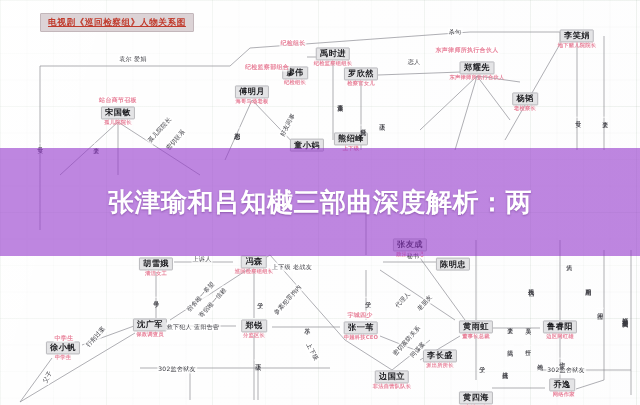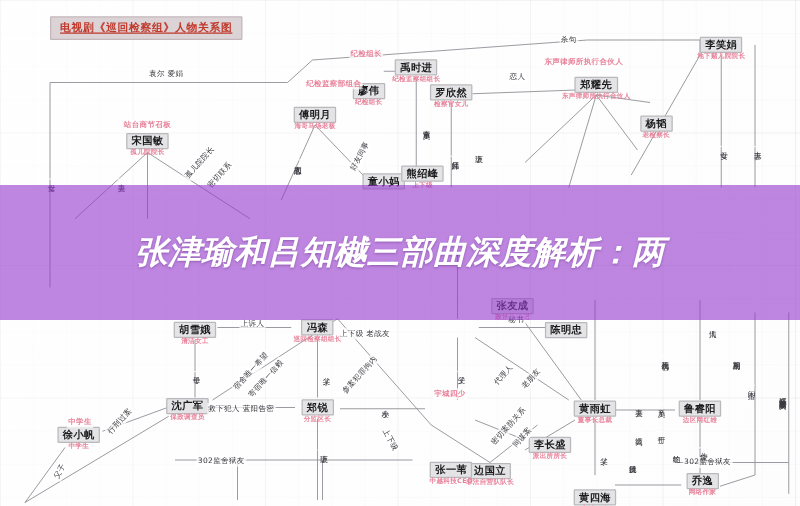--- a/index.html
+++ b/index.html
@@ -124,21 +124,20 @@
     position: absolute;
     left: 0;
     top: 148px;
     width: 640px;
     height: 108px;
     background: rgba(150, 60, 205, 0.62);
     display: flex;
     align-items: center;
     justify-content: center;
     pointer-events: none;
-    font-style: italic;
   }
   .overlay-text {
     color: #ffffff;
     font-weight: bold;
     font-size: 26px;
     line-height: 1.24;
     text-align: center;
     letter-spacing: 0.5px;
     width: 600px;
     text-shadow: 0 1px 2px rgba(60,10,90,0.35);
@@ -216,41 +215,41 @@
       <line x1="631" y1="250" x2="631" y2="395"></line>
       <line x1="345" y1="340" x2="392" y2="370"></line>
       <line x1="430" y1="340" x2="392" y2="370"></line>
       <line x1="540" y1="370" x2="631" y2="370"></line>
     </svg>
 
     <div id="nodes">
         <div class="node" style="left: 118px; top: 114px;"><span class="nm">宋国敏</span><span class="rl">孤儿院院长</span></div>
         <div class="node" style="left: 252px; top: 93px;"><span class="nm">傅明月</span><span class="rl">海哥马场老板</span></div>
         <div class="node" style="left: 307px; top: 143px;"><span class="nm">童小妈</span></div>
-        <div class="node" style="left: 338px; top: 140px;"><span class="nm">熊绍峰</span><span class="rl">上下级</span></div>
+        <div class="node" style="left: 351px; top: 140px;"><span class="nm">熊绍峰</span><span class="rl">上下级</span></div>
         <div class="node" style="left: 295px; top: 74px;"><span class="nm">廖伟</span><span class="rl">纪检组长</span></div>
         <div class="node" style="left: 333px; top: 55px;"><span class="nm">禹时进</span><span class="rl">纪检监察组组长</span></div>
         <div class="node" style="left: 361px; top: 75px;"><span class="nm">罗欣然</span><span class="rl">检察官女儿</span></div>
         <div class="node" style="left: 477px; top: 69px;"><span class="nm">郑耀先</span><span class="rl">东声律师所执行合伙人</span></div>
         <div class="node" style="left: 525px; top: 88px; margin-top: 12px;"><span class="nm">杨韬</span><span class="rl">老检察长</span></div>
         <div class="node" style="left: 577px; top: 37px;"><span class="nm">李笑娟</span><span class="rl">地下赌儿院院长</span></div>
         <div class="node" style="left: 156px; top: 265px;"><span class="nm">胡雪娥</span><span class="rl">清洁女工</span></div>
         <div class="node" style="left: 254px; top: 263px;"><span class="nm">冯森</span><span class="rl">巡回检察组组长</span></div>
         <div class="node" style="left: 150px; top: 326px;"><span class="nm">沈广军</span><span class="rl">保政调查员</span></div>
         <div class="node" style="left: 254px; top: 327px;"><span class="nm">郑锐</span><span class="rl">分监区长</span></div>
         <div class="node" style="left: 63px; top: 349px;"><span class="nm">徐小帆</span><span class="rl">中学生</span></div>
         <div class="node" style="left: 392px; top: 378px;"><span class="nm">边国立</span><span class="rl">非法自营队队长</span></div>
         <div class="node" style="left: 366px; top: 246px; margin-left: 44px;"><span class="nm">张友成</span><span class="rl">政法委书记</span></div>
         <div class="node" style="left: 453px; top: 262px;"><span class="nm">陈明忠</span></div>
-        <div class="node" style="left: 361px; top: 329px; margin-top: 48px;"><span class="nm">张一苇</span><span class="rl">中越科技CEO</span></div>
+        <div class="node" style="left: 361px; top: 329px;"><span class="nm">张一苇</span><span class="rl">中越科技CEO</span></div>
         <div class="node" style="left: 440px; top: 357px;"><span class="nm">李长盛</span><span class="rl">派出所所长</span></div>
         <div class="node" style="left: 476px; top: 328px;"><span class="nm">黄雨虹</span><span class="rl">董事长总裁</span></div>
         <div class="node" style="left: 560px; top: 328px;"><span class="nm">鲁睿阳</span><span class="rl">边区网红雄</span></div>
         <div class="node" style="left: 476px; top: 399px;"><span class="nm">黄四海</span><span class="rl">宇城四少</span></div>
-        <div class="node" style="left: 562px; top: 386px;"><span class="nm">乔逸</span><span class="rl">网络作家</span></div>
+        <div class="node" style="left: 562px; top: 386px; text-align: right;"><span class="nm">乔逸</span><span class="rl">网络作家</span></div>
       </div>
     <div id="edge-labels">
         <span class="elabel" style="left: 133px; top: 59px;">袁尔 爱娟</span>
         <span class="elabel pink" style="left: 118px; top: 100px;">站台商节召板</span>
         <span class="elabel pink" style="left: 293px; top: 43px;">纪检组长</span>
         <span class="elabel pink" style="left: 267px; top: 67px;">纪检监察部组合</span>
         <span class="elabel" style="left: 455px; top: 32px;">杀句</span>
         <span class="elabel" style="left: 414px; top: 62px;">恋人</span>
         <span class="elabel pink" style="left: 467px; top: 50px;">东声律师所执行合伙人</span>
         <span class="elabel rot-45" style="left: 160px; top: 130px;">孤儿院院长</span>

